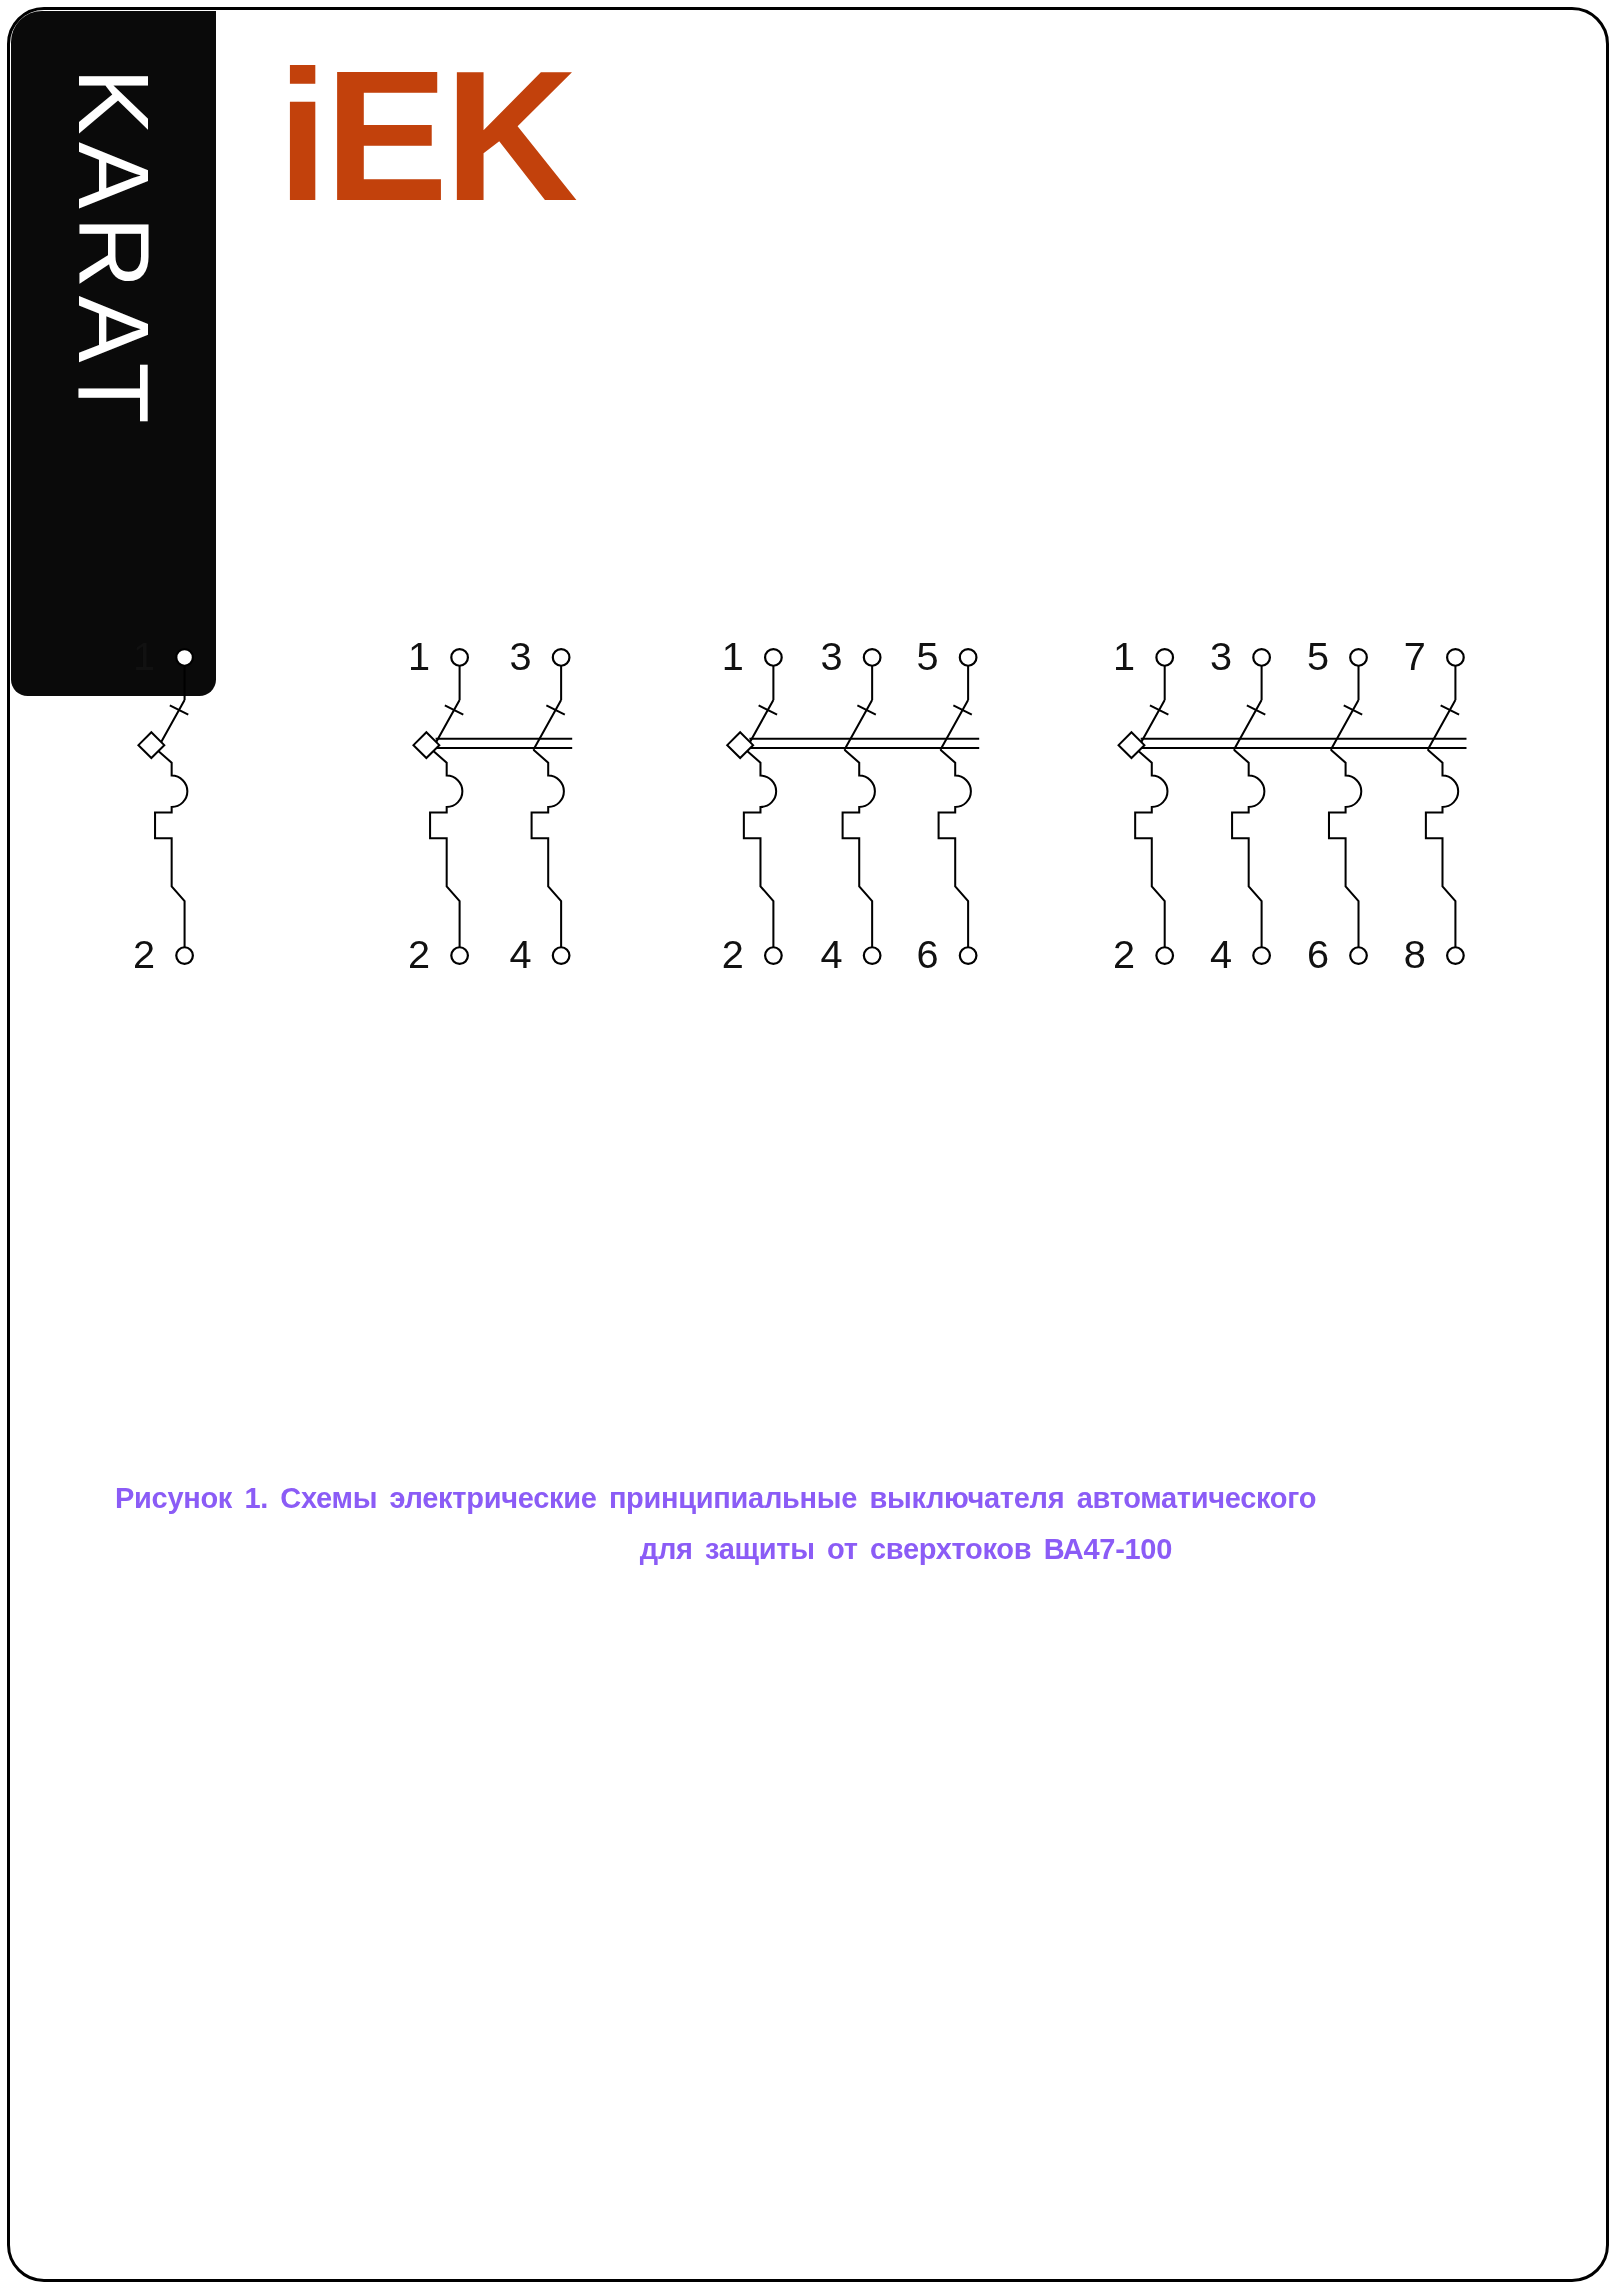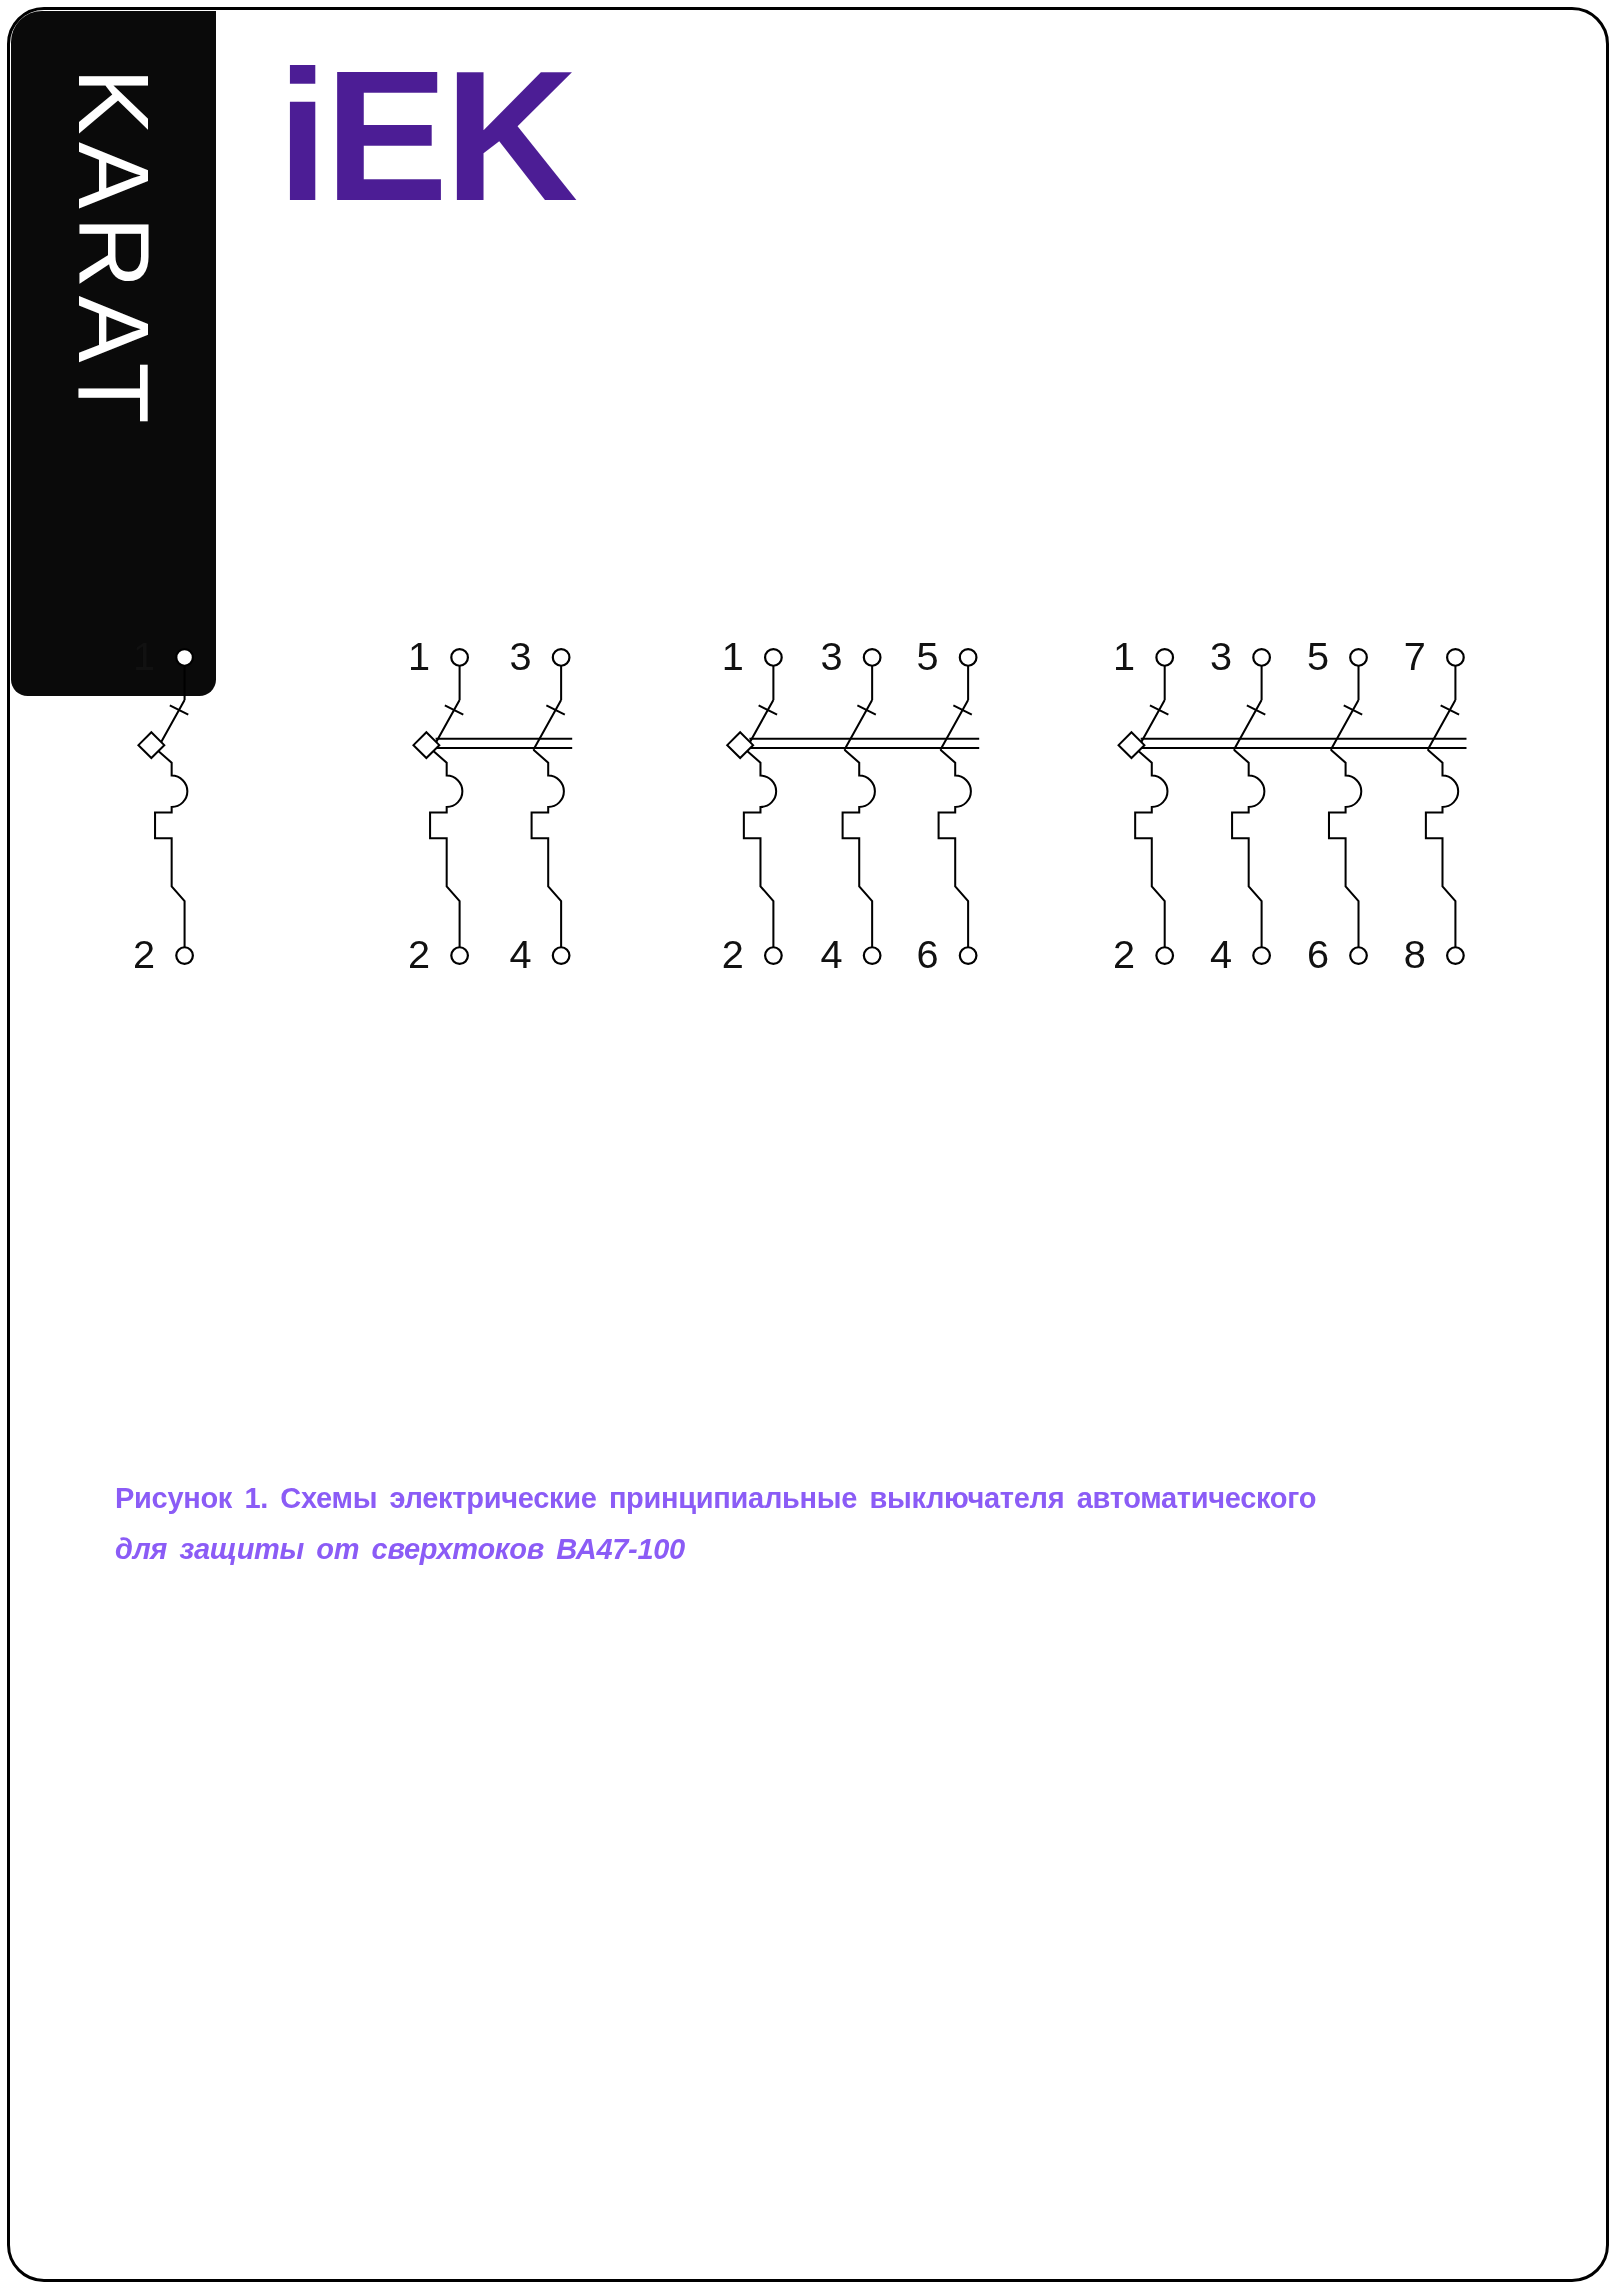--- a/index.html
+++ b/index.html
@@ -34,21 +34,21 @@
     font-size: 100px;
     font-weight: 400;
     letter-spacing: 7.4px;
     margin-top: 57px;
     line-height: 1;
   }
   .logo {
     position: absolute; left: 277px; top: 44px;
     font-size: 185px; font-weight: bold;
     letter-spacing: -3.7px; line-height: 1;
-    color: #4c1d95;
+    color: #c2410c;
   }
   .diagram-svg {
     position: absolute; left: 0; top: 591px;
     width: 1616px; height: 443px;
   }
   .diagram-svg .ln   { stroke: #000; stroke-width: 2.2; fill: none; }
   .diagram-svg .mech { stroke: #000; stroke-width: 2.2; fill: #fff; }
   .diagram-svg .term { stroke: #000; stroke-width: 2.4; fill: #fff; }
   .diagram-svg .lbl  { font-family: "Liberation Sans", sans-serif; font-size: 43px; fill: #111; }
   .caption {
@@ -58,21 +58,21 @@
     font-size: 29px; font-weight: bold;
     letter-spacing: -0.3px;
     word-spacing: 4.6px;
     line-height: 1.75;
   }
   .caption-line1 {
     text-align: justify;
     text-align-last: justify;
     white-space: nowrap;
   }
-  .caption-line2 { text-align: left; font-style: italic; }
+  .caption-line2 { text-align: right; }
 </style>
 </head>
 <body>
 
 <div class="page">
 
   <div class="page-border"></div>
 
   <div class="karat-block">
     <span class="karat-text">KARAT</span>

